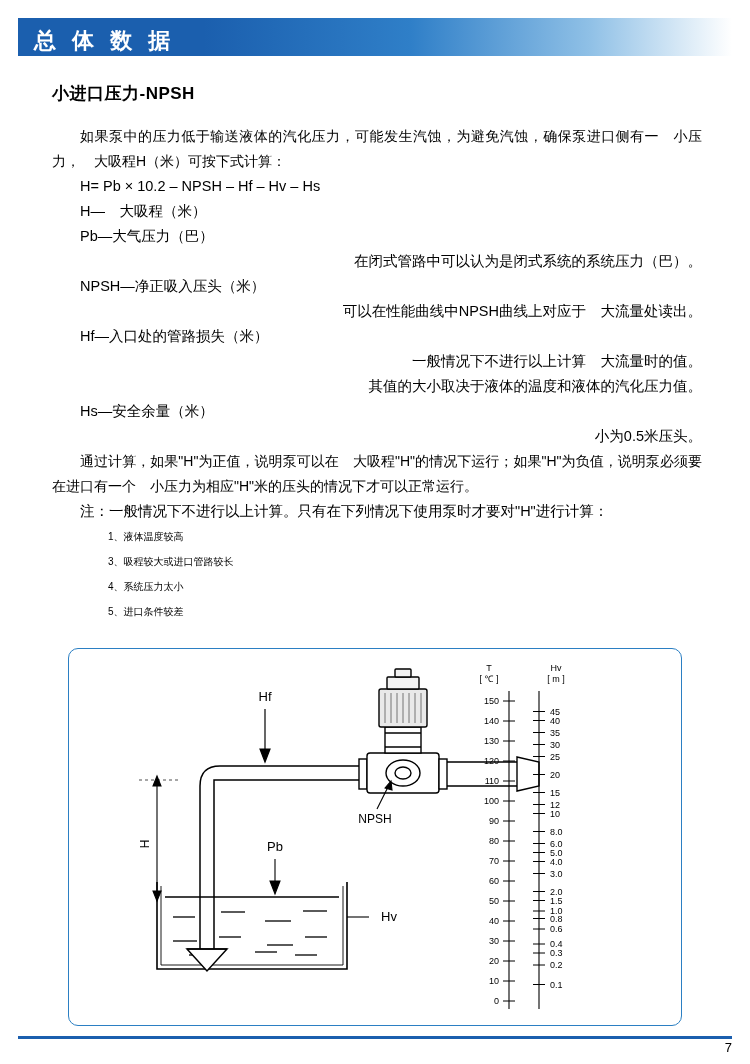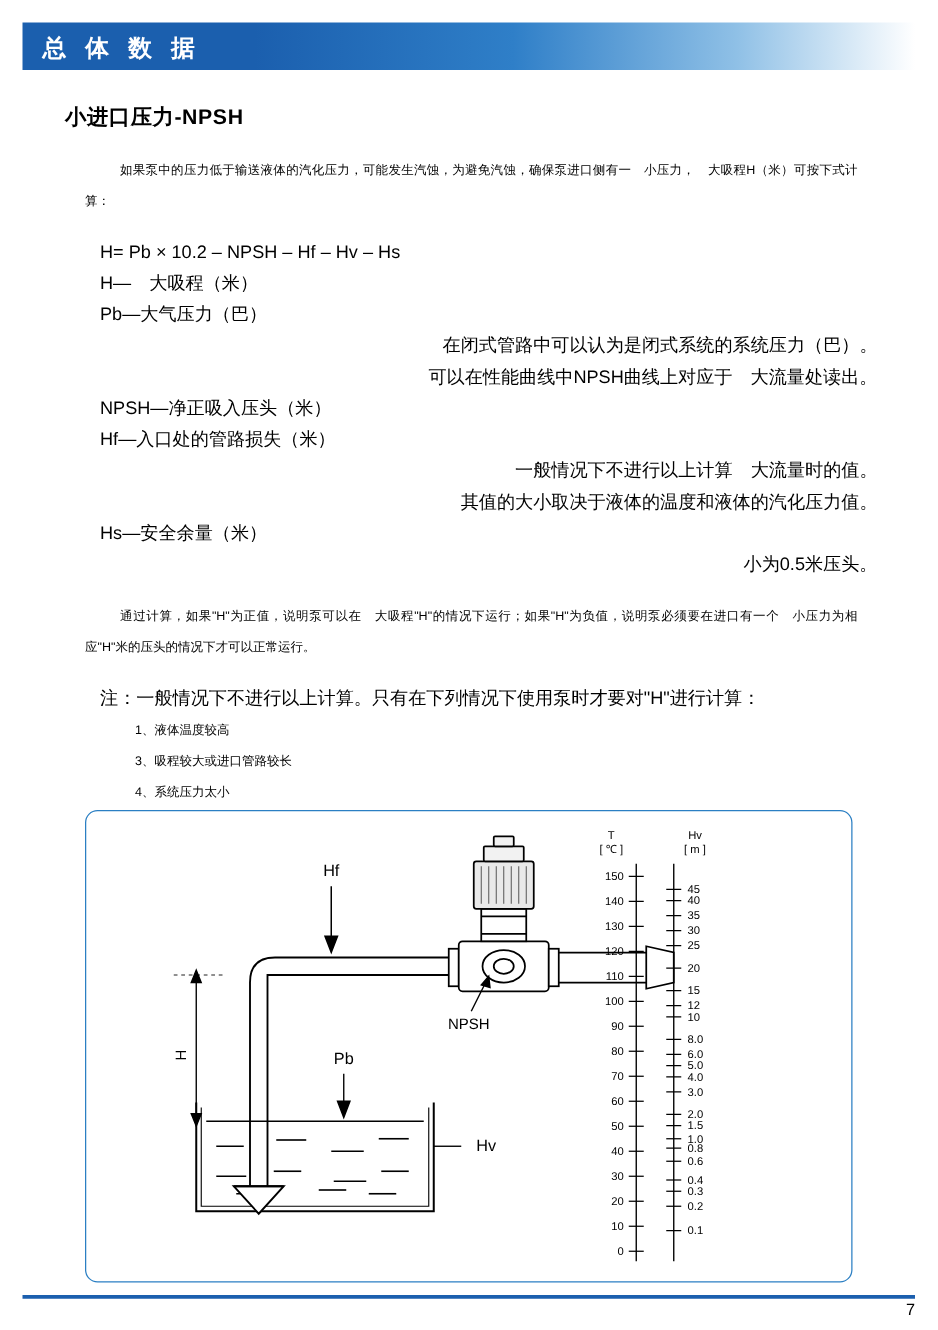--- a/index.html
+++ b/index.html
@@ -20,43 +20,43 @@
     left: 18px;
     top: 18px;
     width: 714px;
     height: 38px;
     background: linear-gradient(to right, #1b5fae 0%, #1b5fae 26%, #2f7fc8 55%, #8fc0e6 80%, #ffffff 100%);
   }
   .header-title {
     position: absolute;
     left: 34px;
     top: 26px;
-    font-size: 19px;
+    font-size: 22px;
     font-weight: bold;
     color: #ffffff;
     letter-spacing: 5px;
   }
 
   
   .content {
     position: absolute;
     left: 52px;
     top: 82px;
     width: 650px;
   }
   .sec-title {
     font-size: 17px;
     font-weight: bold;
     margin: 0 0 19px 0;
     letter-spacing: 0.5px;
   }
   .para {
-    font-size: 10px;
+    font-size: 14px;
     line-height: 25px;
-    margin: 16px;
+    margin: 0;
     text-align: justify;
   }
   .line {
     font-size: 14.5px;
     line-height: 25px;
     margin: 0;
     white-space: pre-wrap;
   }
   .ind1 { padding-left: 28px; }
   .ind2 { padding-left: 56px; text-align: right; }
@@ -109,22 +109,22 @@
 
   <p class="para" style="text-indent:28px;">如果泵中的压力低于输送液体的汽化压力，可能发生汽蚀，为避免汽蚀，确保泵进口侧有一　小压力，　大吸程H（米）可按下式计算：</p>
 
   <p class="line ind1">H= Pb × 10.2 – NPSH – Hf – Hv – Hs</p>
 
   <p class="line ind1">H—　大吸程（米）</p>
 
   <p class="line ind1">Pb—大气压力（巴）</p>
   <p class="line ind2">在闭式管路中可以认为是闭式系统的系统压力（巴）。</p>
 
+  <p class="line ind1">NPSH—净正吸入压头（米）</p>
   <p class="line ind2">可以在性能曲线中NPSH曲线上对应于　大流量处读出。</p>
-  <p class="line ind1">NPSH—净正吸入压头（米）</p>
 
   <p class="line ind1">Hf—入口处的管路损失（米）</p>
   <p class="line ind2">一般情况下不进行以上计算　大流量时的值。</p>
 
   <p class="line ind2">其值的大小取决于液体的温度和液体的汽化压力值。</p>
 
   <p class="line ind1">Hs—安全余量（米）</p>
   <p class="line ind2" style="padding-left:76px;">小为0.5米压头。</p>
 
   <p class="para" style="text-indent:28px;">通过计算，如果"H"为正值，说明泵可以在　大吸程"H"的情况下运行；如果"H"为负值，说明泵必须要在进口有一个　小压力为相应"H"米的压头的情况下才可以正常运行。</p>

